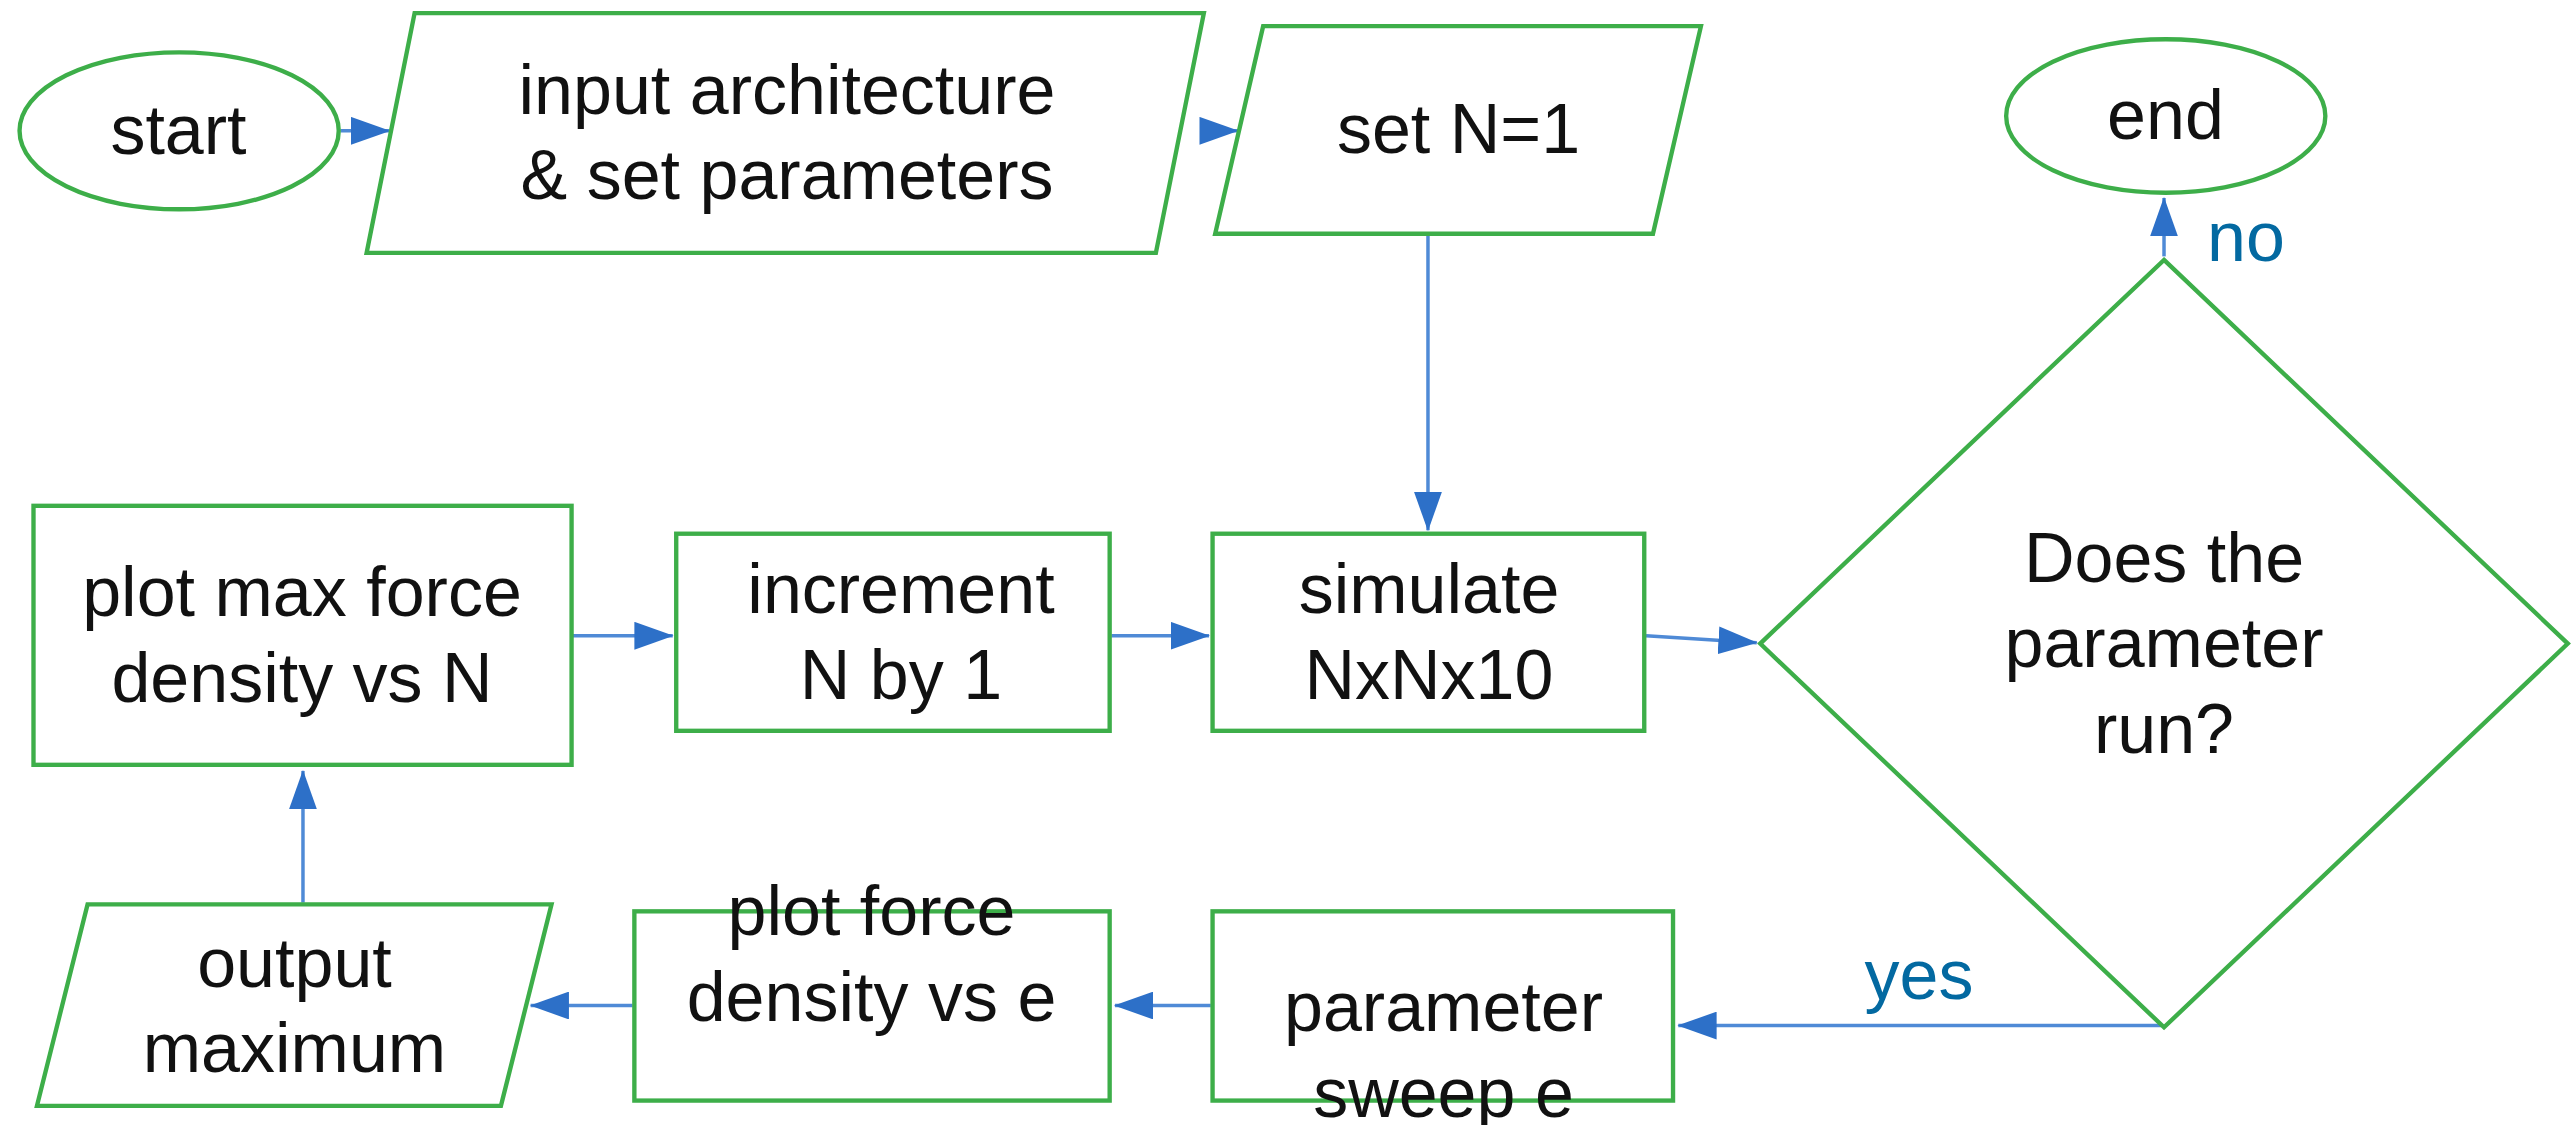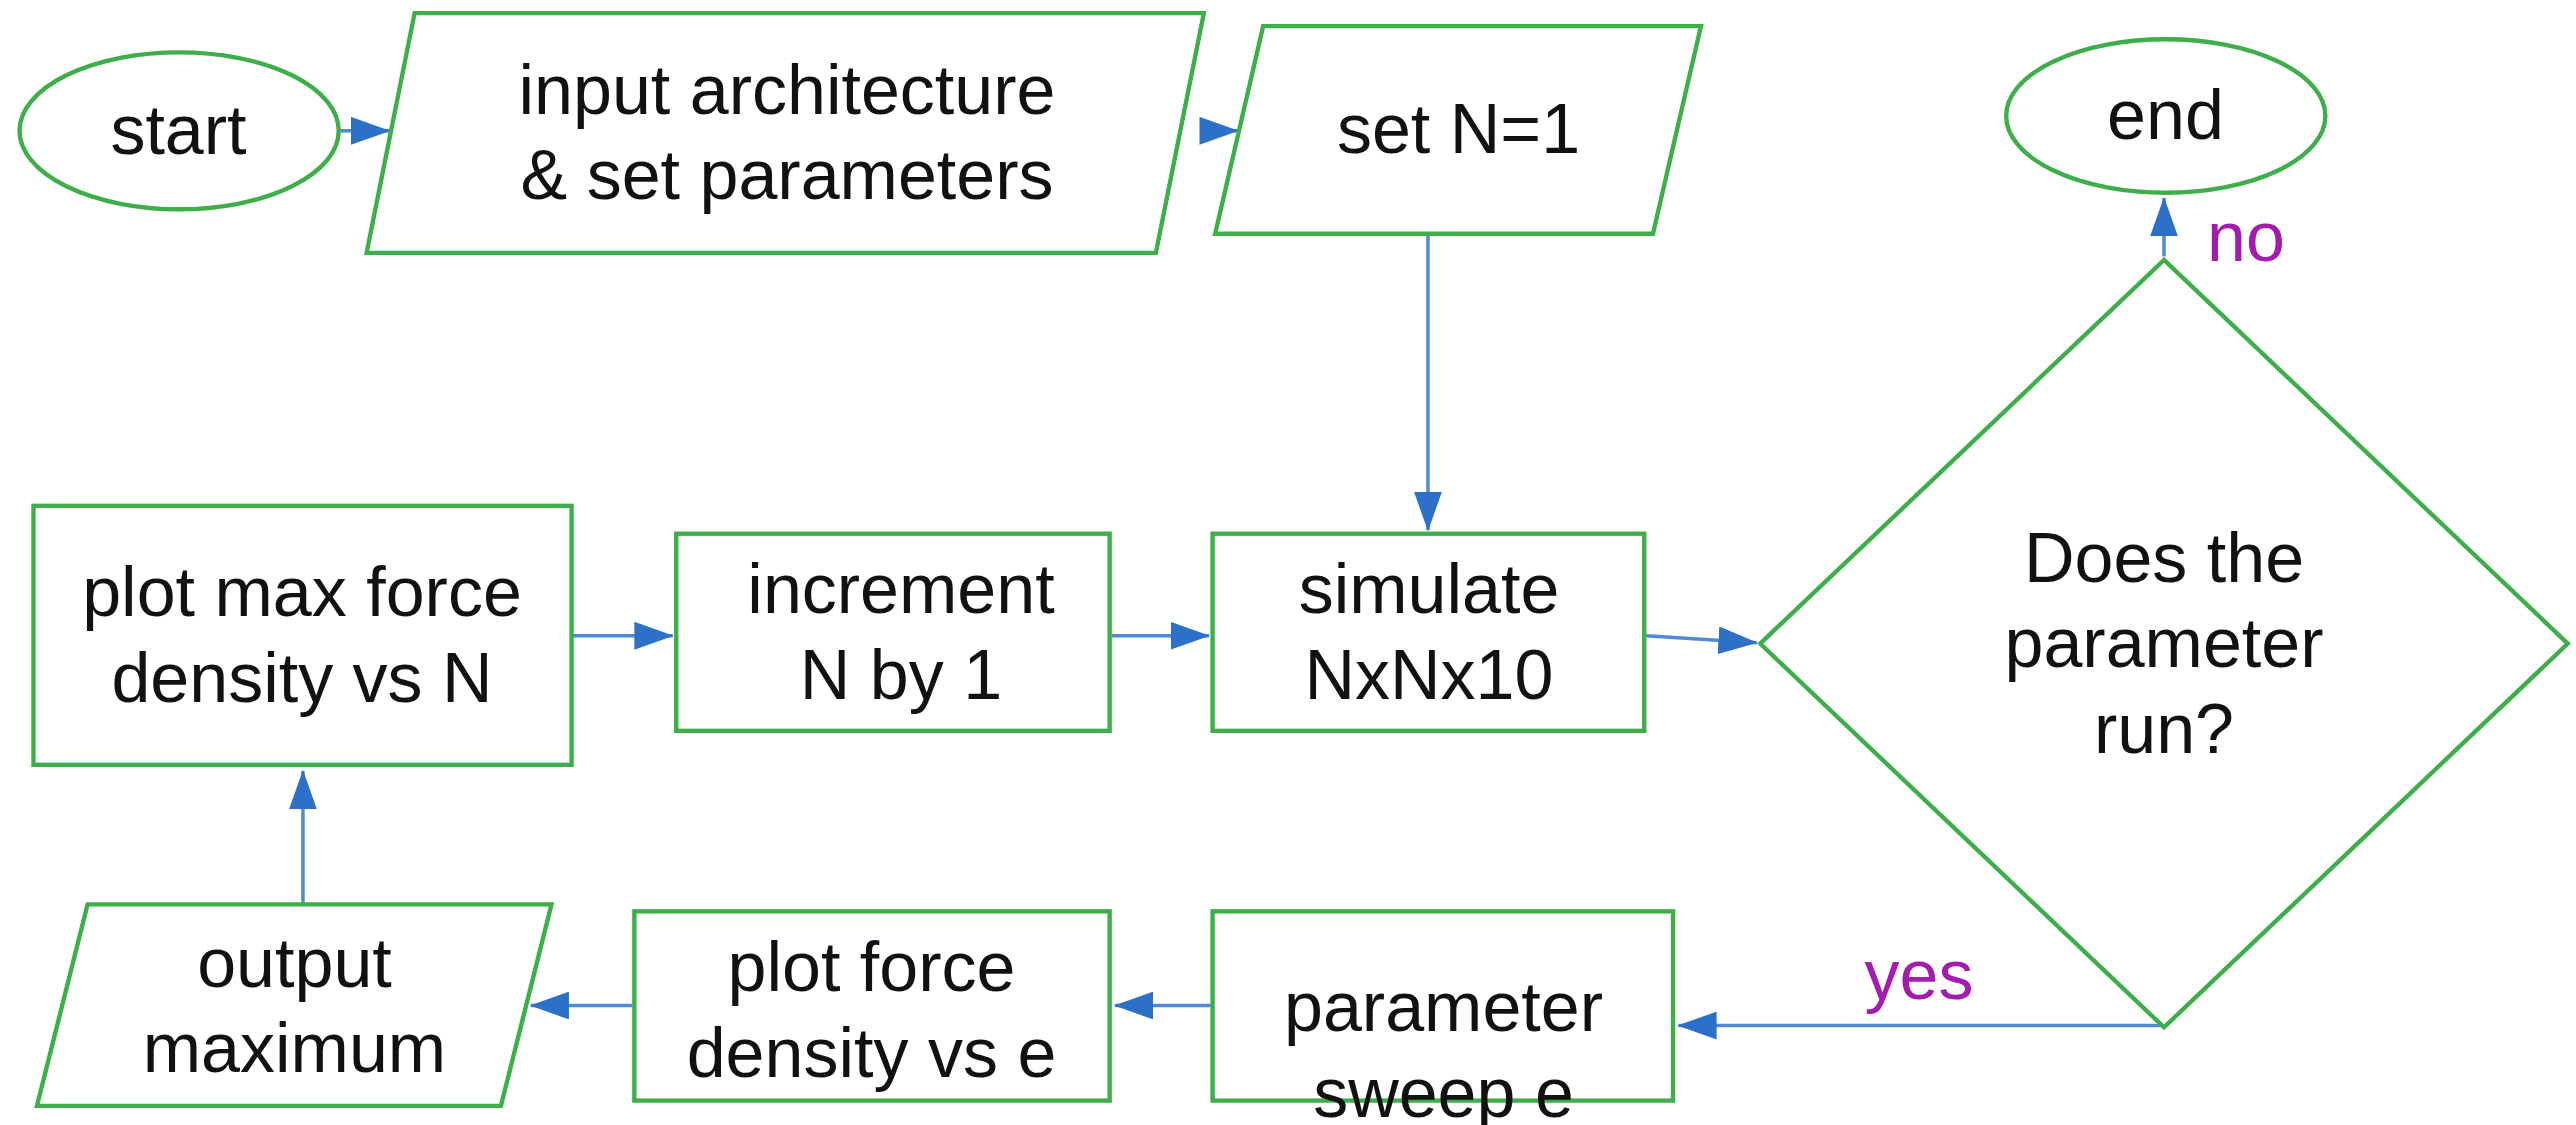--- a/index.html
+++ b/index.html
@@ -32,21 +32,21 @@
     color: #111111;
     font-size: 70px;
     line-height: 1.22;
     pointer-events: none;
   }
   .edge-label {
     position: absolute;
     display: flex;
     align-items: center;
     justify-content: center;
-    color: #a21caf;
+    color: #0369a1;
     font-size: 70px;
     line-height: 1.1;
     pointer-events: none;
   }
   .shape {
     fill: #ffffff;
     stroke: #3dae49;
     stroke-width: 5;
   }
   .edge {
@@ -101,21 +101,21 @@
   <div class="node-label" style="left:684px;  top:534px;  width:434px; height:197px;">increment
 N by 1</div>
   <div class="node-label" style="left:1213px; top:534px;  width:432px; height:197px;">simulate
 NxNx10</div>
   <div class="node-label" style="left:1760px; top:260px;  width:808px; height:768px;">Does the
 parameter
 run?</div>
   <div class="node-label" style="left:2006px; top:39px;   width:319px; height:154px;">end</div>
   <div class="node-label" style="left:37px;   top:905px; width:515px; height:202px;">output
 maximum</div>
-  <div class="node-label" style="left:634px;  top:916px; width:475px; height:189px;">plot force
+  <div class="node-label" style="left:634px;  top:860px; width:475px; height:189px;">plot force
 density vs e</div>
   <div class="node-label" style="left:1213px; top:956px; width:461px; height:189px;">parameter
 sweep e</div>
 
   <div class="edge-label" style="left:1823px; top:932px; width:192px; height:87px;">yes</div>
   <div class="edge-label" style="left:2172px; top:197px;  width:148px; height:80px;">no</div>
 
 </div>
 
 

